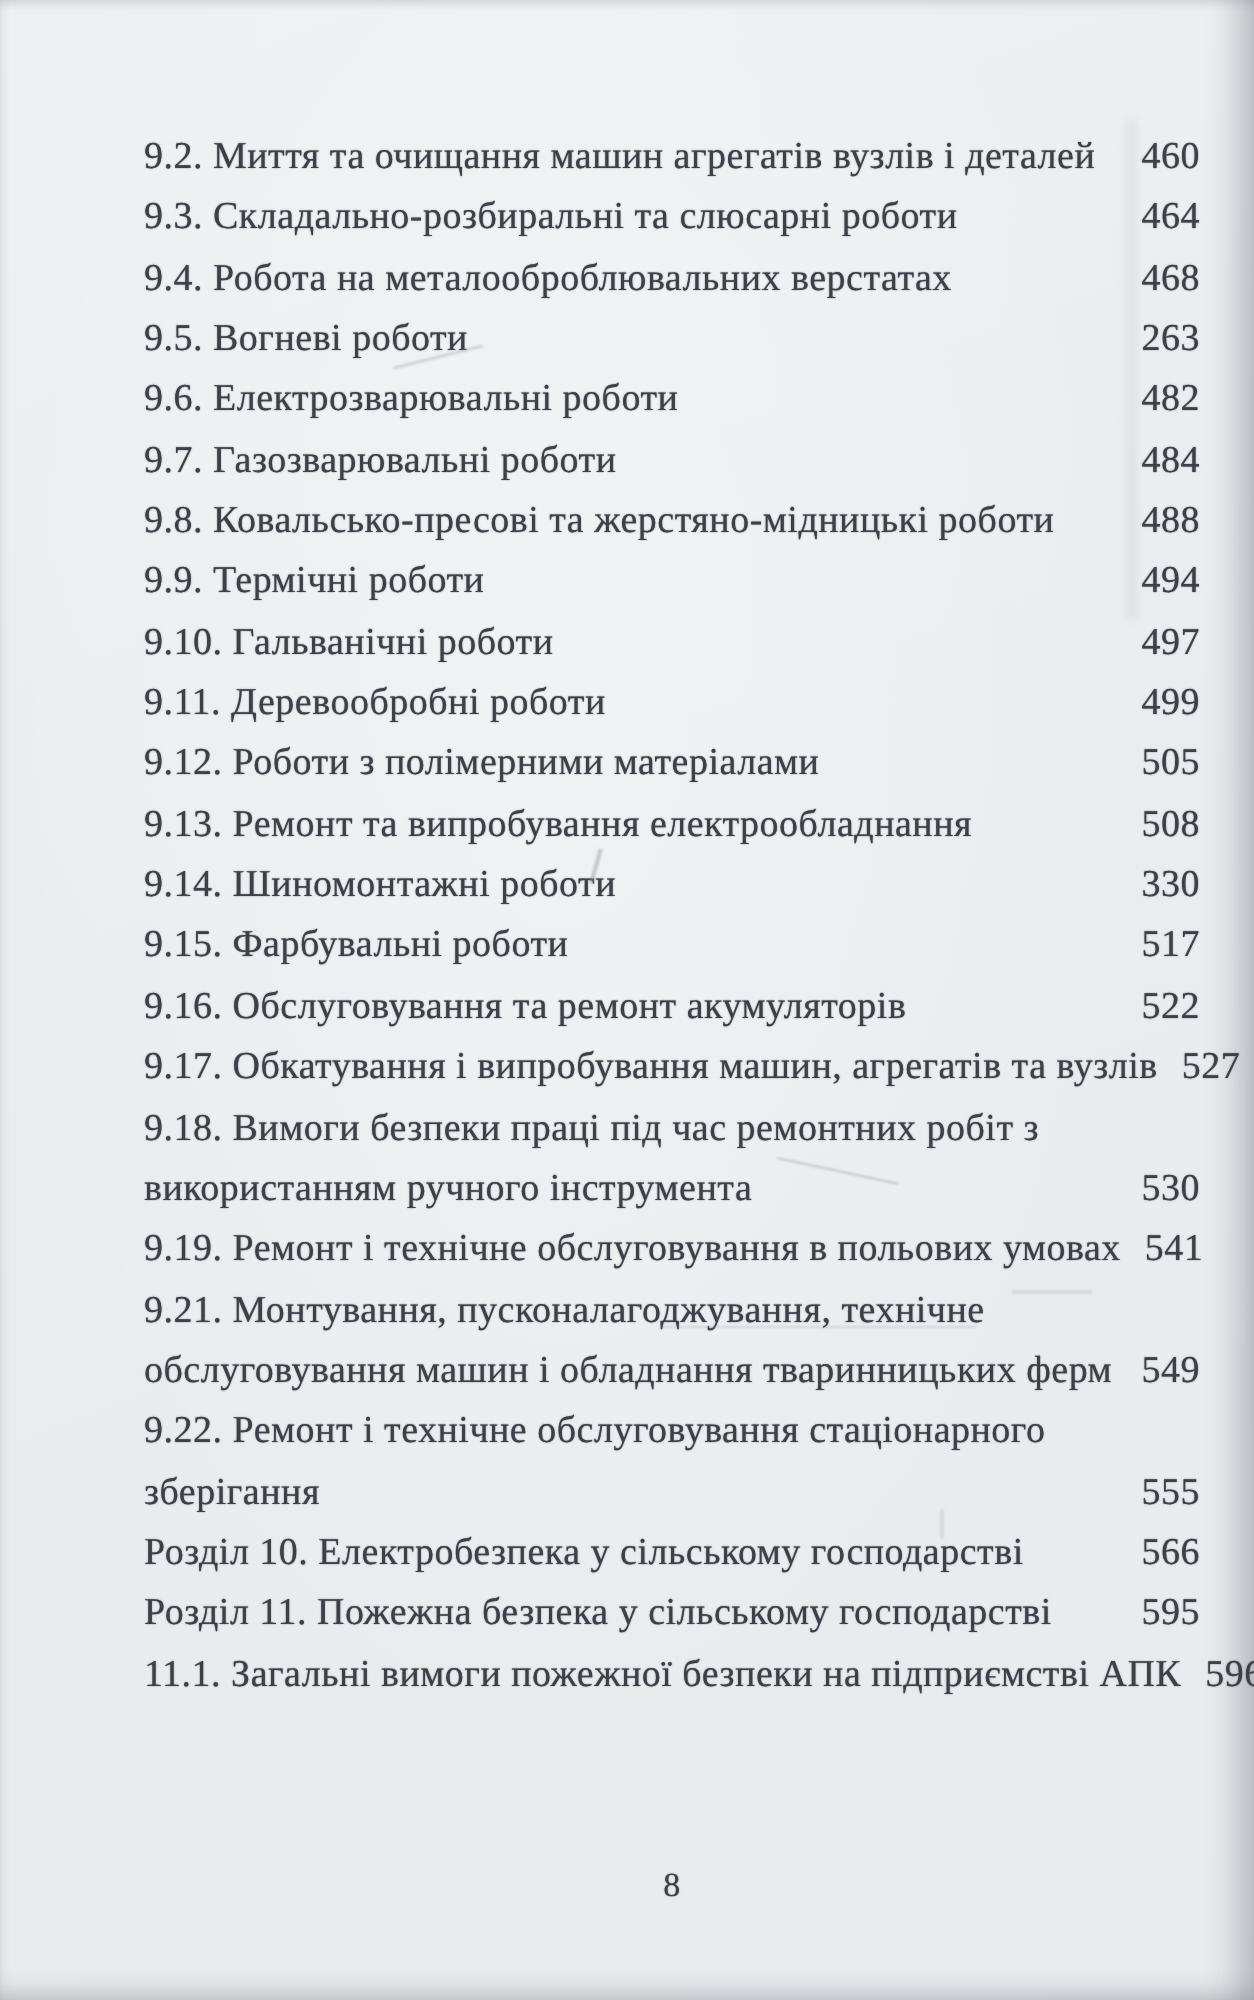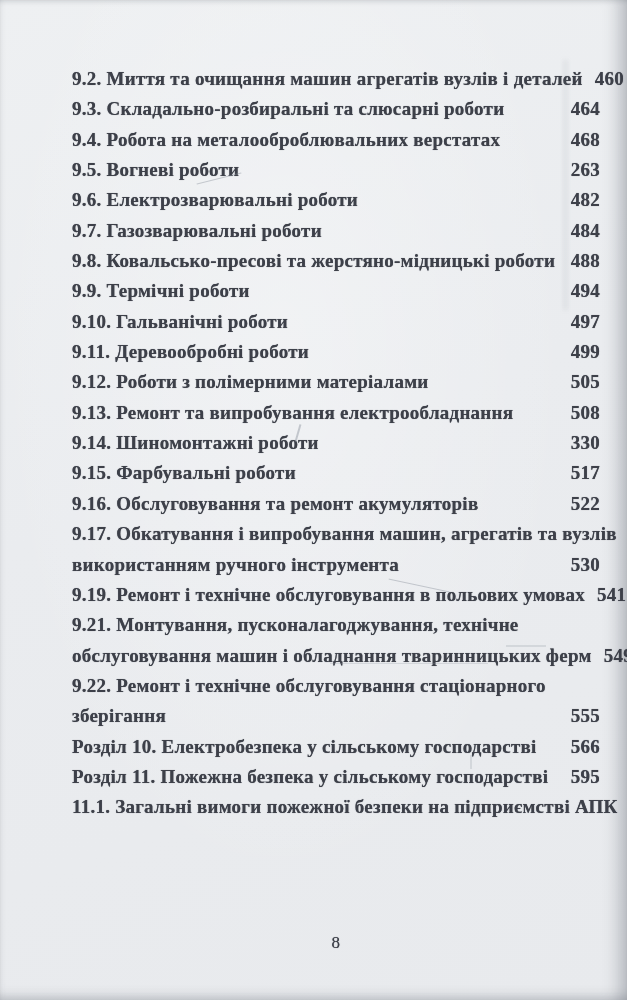--- a/index.html
+++ b/index.html
@@ -31,21 +31,20 @@
     top: 64px;
   }
   .toc-row {
     display: flex;
     justify-content: space-between;
     align-items: flex-end;
     height: 30.35px;
     line-height: 30.35px;
     font-size: 19px;
     letter-spacing: 0.25px;
-    font-weight: bold;
   }
   .toc-title {
     white-space: nowrap;
     text-shadow: 0 0 0.7px rgba(64, 67, 78, 0.85);
   }
   .toc-page {
     margin-left: 12px;
     white-space: nowrap;
     text-shadow: 0 0 0.7px rgba(64, 67, 78, 0.85);
   }
@@ -155,20 +154,24 @@
     <div class="toc-row">
       <span class="toc-title">9.16. Обслуговування та ремонт акумуляторів</span>
       <span class="toc-page">522</span>
     </div>
 
     <div class="toc-row">
       <span class="toc-title">9.17. Обкатування і випробування машин, агрегатів та вузлів</span>
       <span class="toc-page">527</span>
     </div>
 
+    <div class="toc-row">
+      <span class="toc-title">9.18. Вимоги безпеки праці під час ремонтних робіт з</span>
+      <span class="toc-page"></span>
+    </div>
 
     <div class="toc-row">
       <span class="toc-title">використанням ручного інструмента</span>
       <span class="toc-page">530</span>
     </div>
 
     <div class="toc-row">
       <span class="toc-title">9.19. Ремонт і технічне обслуговування в польових умовах</span>
       <span class="toc-page">541</span>
     </div>

